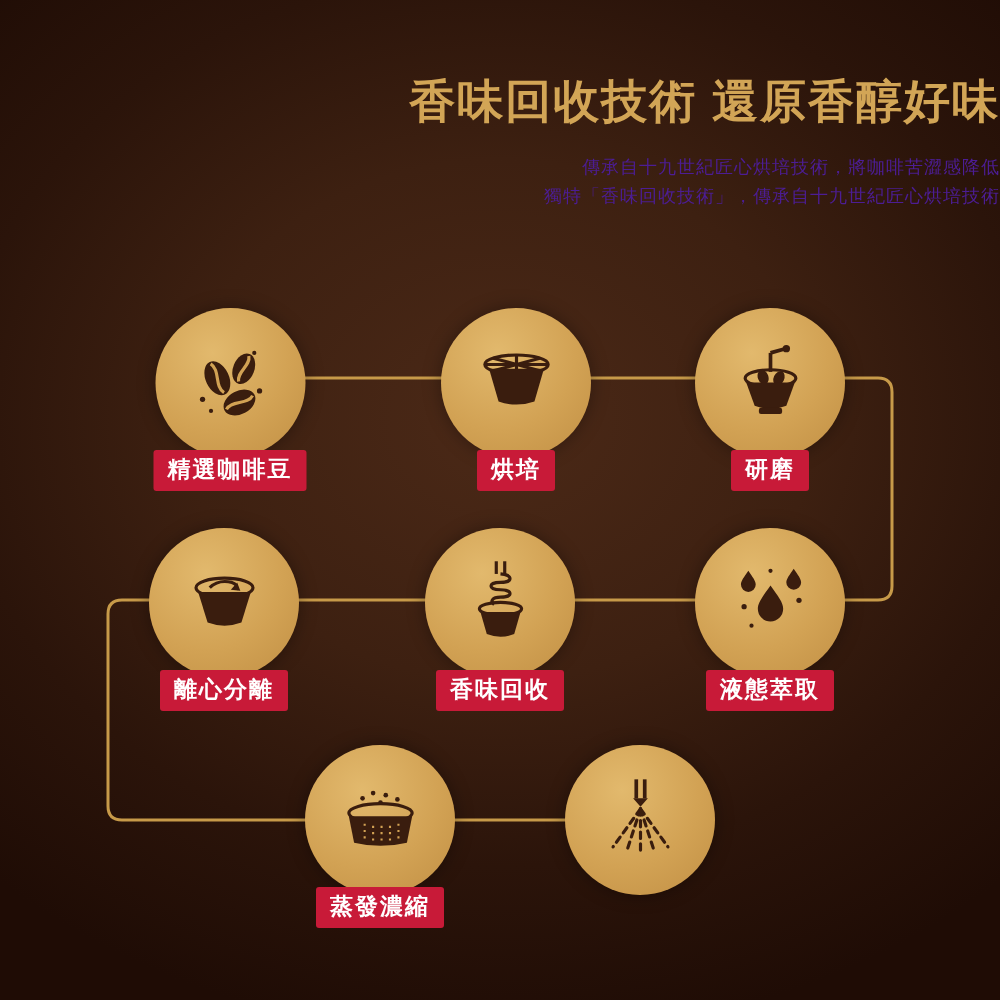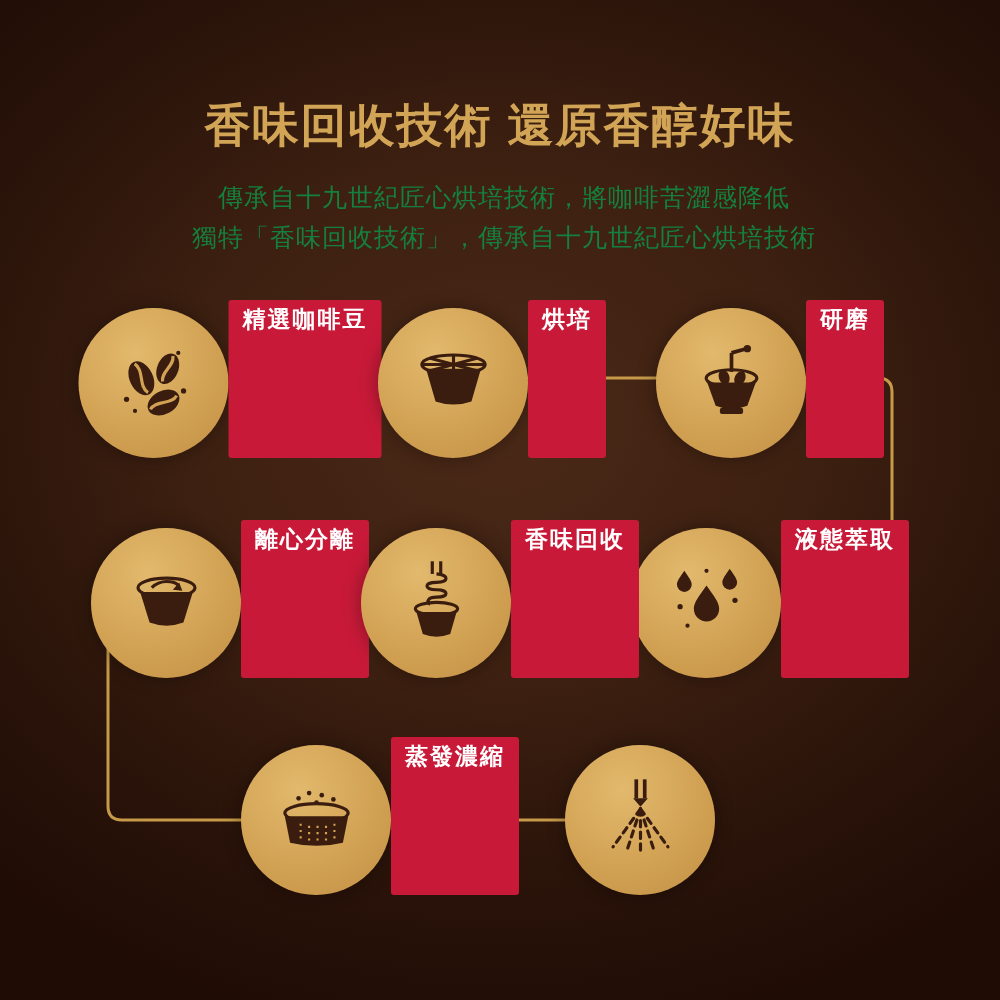--- a/index.html
+++ b/index.html
@@ -3,43 +3,44 @@
 <meta charset="utf-8">
 <style>
   * { margin: 0; padding: 0; box-sizing: border-box; }
   html, body { width: 1000px; height: 1000px; overflow: hidden; }
   body {
     font-family: "Liberation Sans", "DejaVu Sans", sans-serif;
     background: radial-gradient(ellipse 75% 62% at 50% 42%,
                 #4b2917 0%, #3d2011 42%, #2b140a 72%, #1f0c05 100%);
     position: relative;
   }
-  .header { text-align: center; padding-top: 100px; position: relative; z-index: 2; }
+  .header { text-align: right; padding-top: 76px; position: relative; z-index: 2; }
   .title {
     color: #d2a556;
     font-size: 46px;
     font-weight: bold;
     letter-spacing: 2px;
     line-height: 1.1;
   }
   .subtitle {
     margin-top: 26px;
-    color: #15803d;
-    font-size: 25px;
+    color: #4c1d95;
+    font-size: 18px;
     line-height: 1.62;
     letter-spacing: 1px;
     margin-left: 8px;
   }
   .flow { position: absolute; inset: 0; }
   .connectors { position: absolute; left: 0; top: 0; z-index: 0; }
   .step {
     position: absolute;
     transform: translateX(-50%);
     display: flex;
-    flex-direction: row;
+    flex-direction: column;
+    align-items: center;
     z-index: 1;
   }
   .circle {
     width: 150px; height: 150px;
     border-radius: 50%;
     background: radial-gradient(circle at 38% 30%, #e2b96d 0%, #d2a254 55%, #c18f44 100%);
     display: flex;
     align-items: center;
     justify-content: center;
     box-shadow: 0 0 18px rgba(0,0,0,0.35);
@@ -99,21 +100,21 @@
           <circle cx="19" cy="60" r="2.5"></circle>
           <circle cx="27" cy="71" r="2"></circle>
           <circle cx="73" cy="52" r="2.5"></circle>
           <circle cx="68" cy="16" r="2"></circle>
         </g>
       </svg>
     </div>
     <div class="step-label">精選咖啡豆</div>
   </div>
 
-  <div class="step" style="left:492px; top:308px;">
+  <div class="step" style="left:516px; top:308px;">
     <div class="circle">
       <svg width="95" height="95" viewBox="0 0 90 90">
         <g stroke="#3a1d0e" stroke-width="3" fill="none">
           <ellipse cx="45" cy="27" rx="30" ry="9"></ellipse>
           <line x1="15" y1="27" x2="75" y2="27"></line>
           <line x1="23" y1="21" x2="67" y2="33"></line>
           <line x1="23" y1="33" x2="67" y2="21"></line>
           <line x1="45" y1="18" x2="45" y2="36"></line>
         </g>
         <path d="M19,31 L71,31 L62,62 Q45,68 28,62 Z" fill="#3a1d0e"></path>
@@ -139,21 +140,21 @@
             <ellipse rx="5" ry="7"></ellipse>
           </g>
         </g>
         <path d="M22,44 L68,44 L60,66 Q45,72 30,66 Z" fill="#3a1d0e"></path>
         <rect x="34" y="68" width="22" height="6" rx="2" fill="#3a1d0e"></rect>
       </svg>
     </div>
     <div class="step-label">研磨</div>
   </div>
 
-  <div class="step" style="left:230px; top:528px;">
+  <div class="step" style="left:224px; top:528px;">
     <div class="circle">
       <svg width="95" height="95" viewBox="0 0 90 90">
         <ellipse cx="45" cy="30" rx="27" ry="9" fill="none" stroke="#3a1d0e" stroke-width="3"></ellipse>
         <path d="M31,30 Q39,22 52,25 Q58,27 56,32" fill="none" stroke="#3a1d0e" stroke-width="3"></path>
         <polygon points="60,33 51,32 57,25" fill="#3a1d0e"></polygon>
         <path d="M20,34 L70,34 L61,63 Q45,69 29,63 Z" fill="#3a1d0e"></path>
       </svg>
     </div>
     <div class="step-label">離心分離</div>
   </div>

